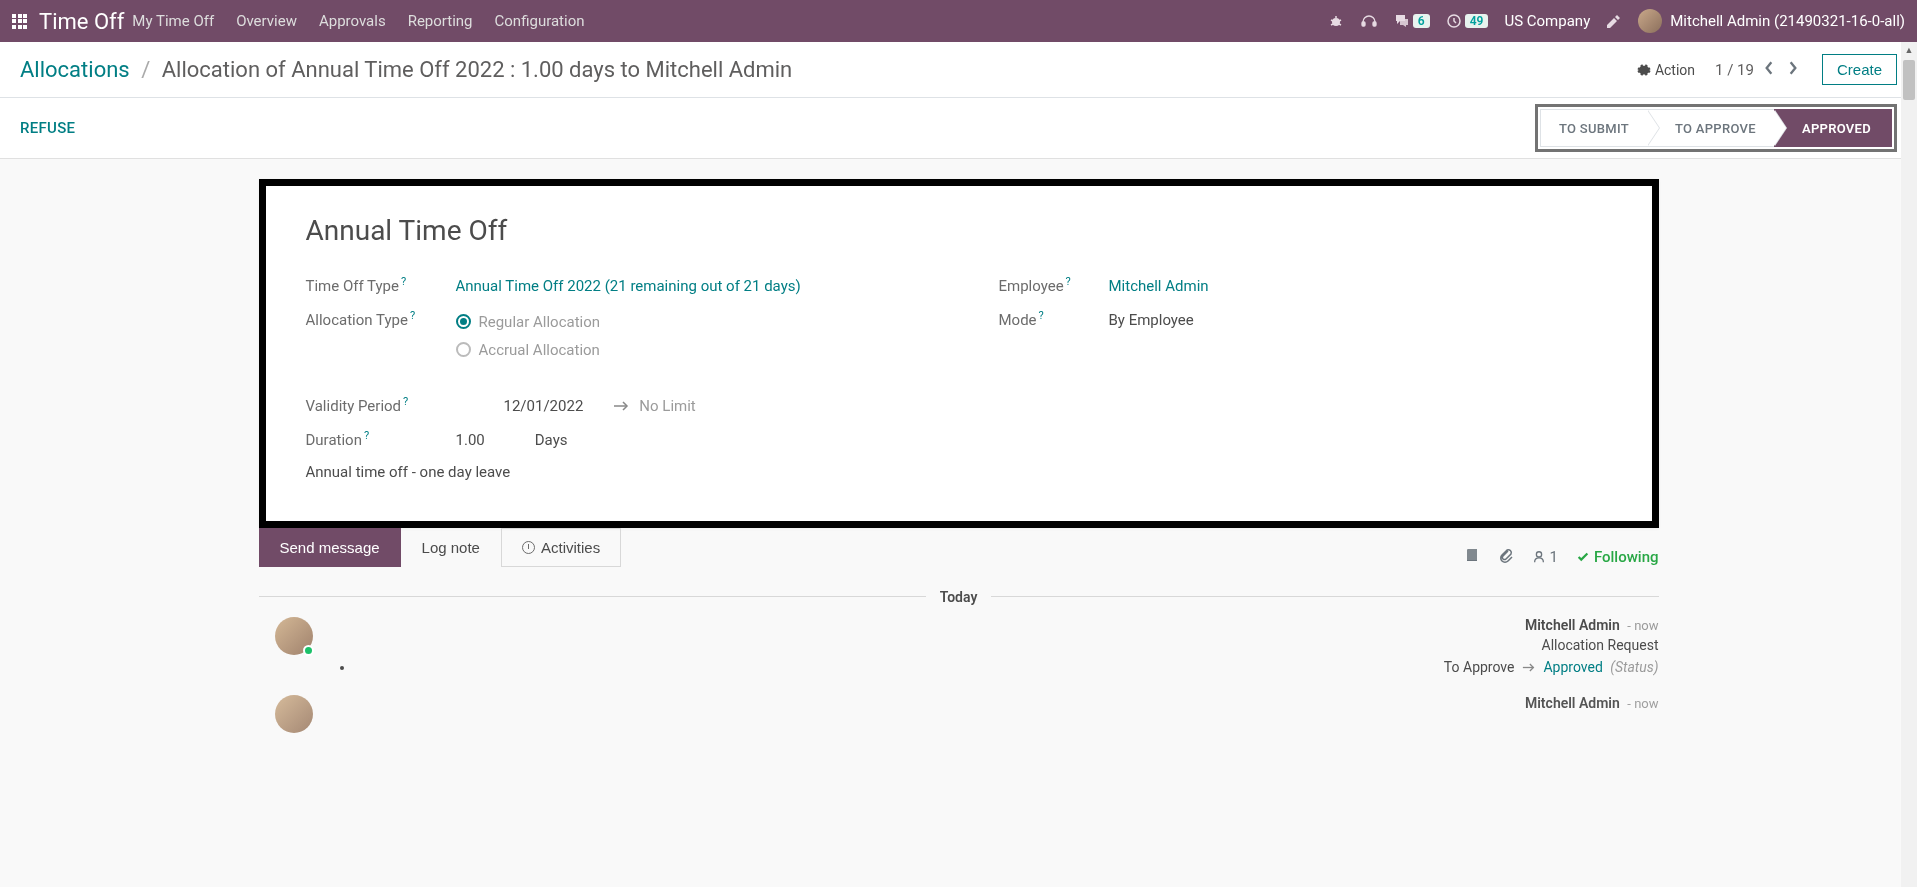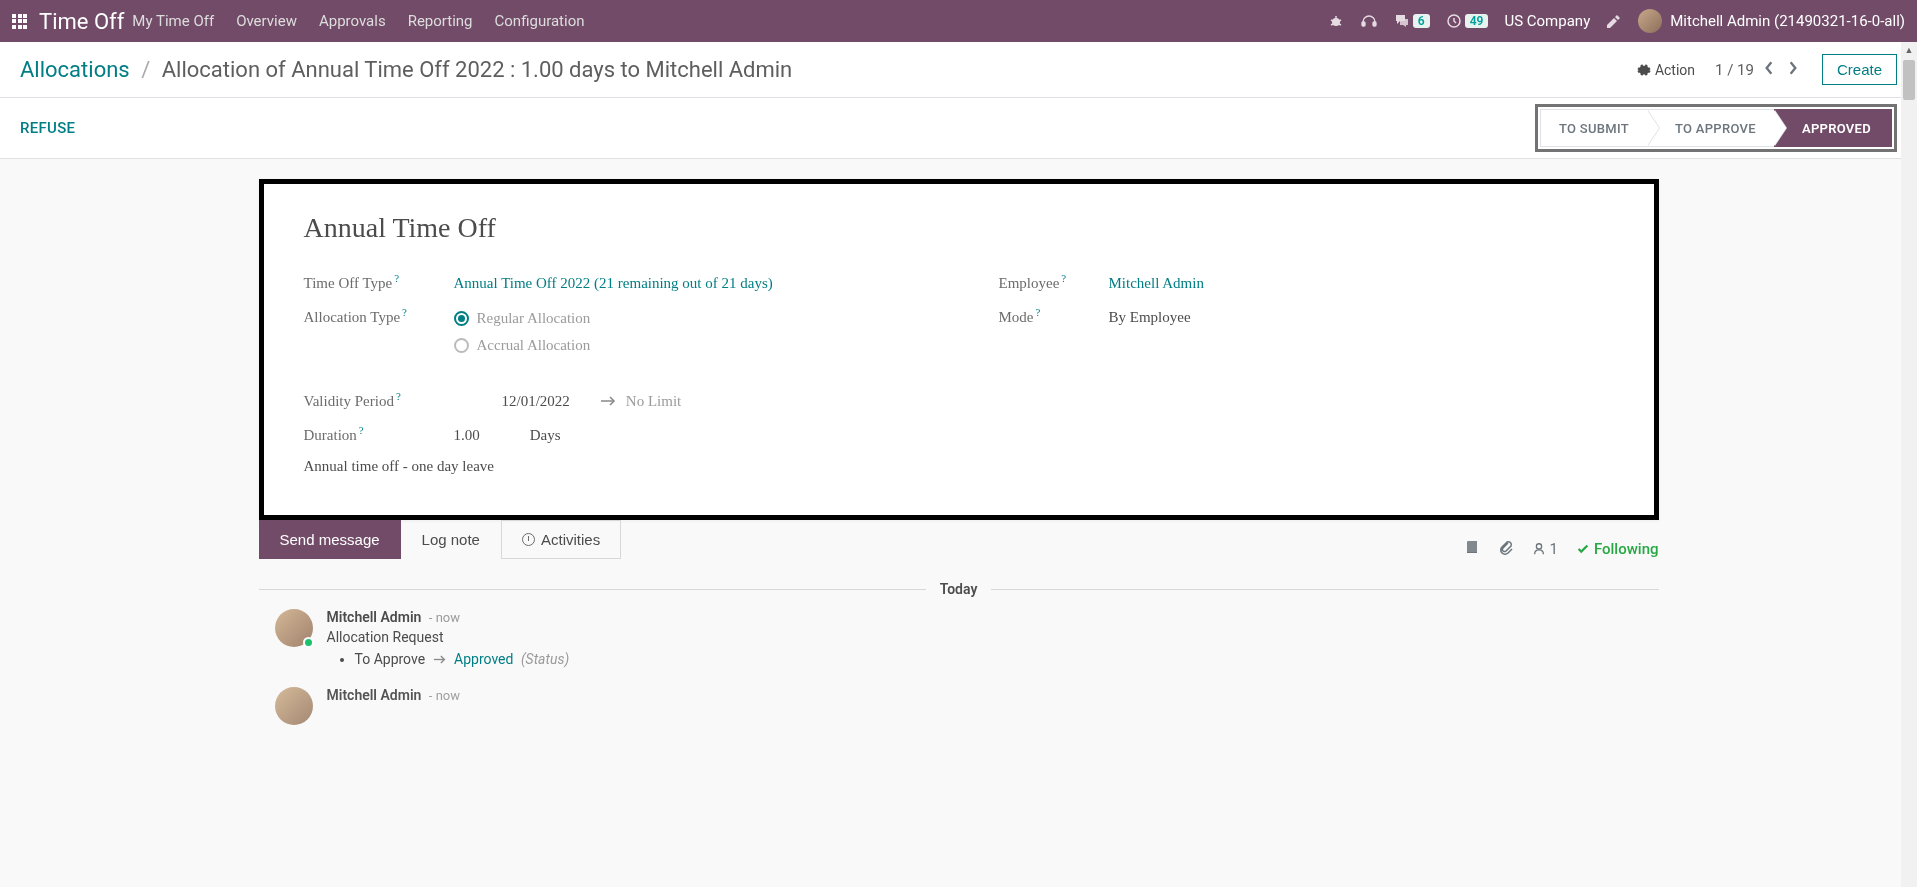--- a/index.html
+++ b/index.html
@@ -41,21 +41,21 @@
     .status-step:first-child { padding-left: 18px; border-left: 1px solid #dee2e6; }
     .status-step::after { content: ''; position: absolute; right: -12px; top: 0; width: 0; height: 0; border-top: 18px solid transparent; border-bottom: 18px solid transparent; border-left: 12px solid #fff; z-index: 2; }
     .status-step::before { content: ''; position: absolute; right: -13px; top: 0; width: 0; height: 0; border-top: 18px solid transparent; border-bottom: 18px solid transparent; border-left: 12px solid #dee2e6; z-index: 1; }
     .status-step.active { background: #714B67; color: #fff; border-color: #714B67; font-weight: 600; }
     .status-step.active::after { border-left-color: #714B67; }
     .status-step:last-child::after, .status-step:last-child::before { display: none; }
     .status-step:last-child { border-right: 1px solid #714B67; padding-right: 20px; }
     
     
     .sheet-bg { padding: 20px 0 0 0; display: flex; justify-content: center; }
-    .sheet { background: #fff; width: 1400px; max-width: 92%; border: 5px solid #000000; padding: 28px 40px 40px 40px; box-shadow: 0 1px 3px rgba(0,0,0,0.05); font-family: Liberation Serif, serif; }
+    .sheet { background: #fff; width: 1400px; max-width: 92%; border: 7px solid #000000; padding: 28px 40px 40px 40px; box-shadow: 0 1px 3px rgba(0,0,0,0.05); }
     .sheet h1 { font-size: 28px; font-weight: 400; color: #4c4c4c; margin-bottom: 28px; }
     .form-cols { display: flex; gap: 80px; }
     .form-col { flex: 1; }
     .form-row { display: flex; margin-bottom: 14px; align-items: baseline; }
     .form-label { width: 150px; color: #6c6c6c; font-size: 15px; position: relative; }
     .form-label .help { color: #017e84; font-size: 11px; vertical-align: super; margin-left: 2px; }
     .form-value { flex: 1; font-size: 15px; }
     .form-value a { color: #017e84; text-decoration: none; }
     .radio-opt { display: flex; align-items: center; gap: 8px; margin-bottom: 10px; color: #9b9b9b; }
     .radio-opt .radio { width: 15px; height: 15px; border-radius: 50%; border: 2px solid #bbb; display: inline-flex; align-items: center; justify-content: center; }
@@ -77,21 +77,21 @@
     .chat-tab .clock::after { content:''; position:absolute; left:5px; top:2px; width:1.5px; height:5px; background:#6c6c6c; }
     .chatter-right { margin-left: auto; display: flex; align-items: center; gap: 18px; color: #6c757d; font-size: 15px; }
     .chatter-right .follow { color: #28a745; font-weight: 500; display: inline-flex; align-items: center; gap: 4px; }
     .chatter-right .iconbtn { cursor: pointer; }
     .followers-count { display: inline-flex; align-items: center; gap: 3px; }
     
     .chatter-divider { display: flex; align-items: center; margin: 22px 0 12px; }
     .chatter-divider::before, .chatter-divider::after { content: ''; flex: 1; border-top: 1px solid #d8d8d8; }
     .chatter-divider span { padding: 0 14px; font-weight: 600; color: #4c4c4c; }
     
-    .message { display: flex; gap: 14px; margin-bottom: 20px; padding-left: 16px; }
+    .message { display: flex; gap: 14px; margin-bottom: 20px; padding-left: 16px; text-align: right; }
     .msg-avatar { width: 38px; height: 38px; border-radius: 50%; background: linear-gradient(135deg, #d4b896, #a0826d); position: relative; flex-shrink: 0; }
     .msg-avatar .presence { position:absolute; bottom:-1px; right:-1px; width:11px; height:11px; background:#1cc16a; border:2px solid #fff; border-radius:50%; }
     .msg-body { flex: 1; }
     .msg-header { margin-bottom: 4px; }
     .msg-author { font-weight: 600; color: #4c4c4c; }
     .msg-time { color: #9b9b9b; font-size: 13px; margin-left: 4px; }
     .msg-subject { color: #4c4c4c; margin-bottom: 6px; }
     .msg-track { list-style: disc; margin-left: 28px; color: #4c4c4c; }
     .msg-track .old { color: #4c4c4c; }
     .msg-track .arrow { color: #888; margin: 0 4px; }

